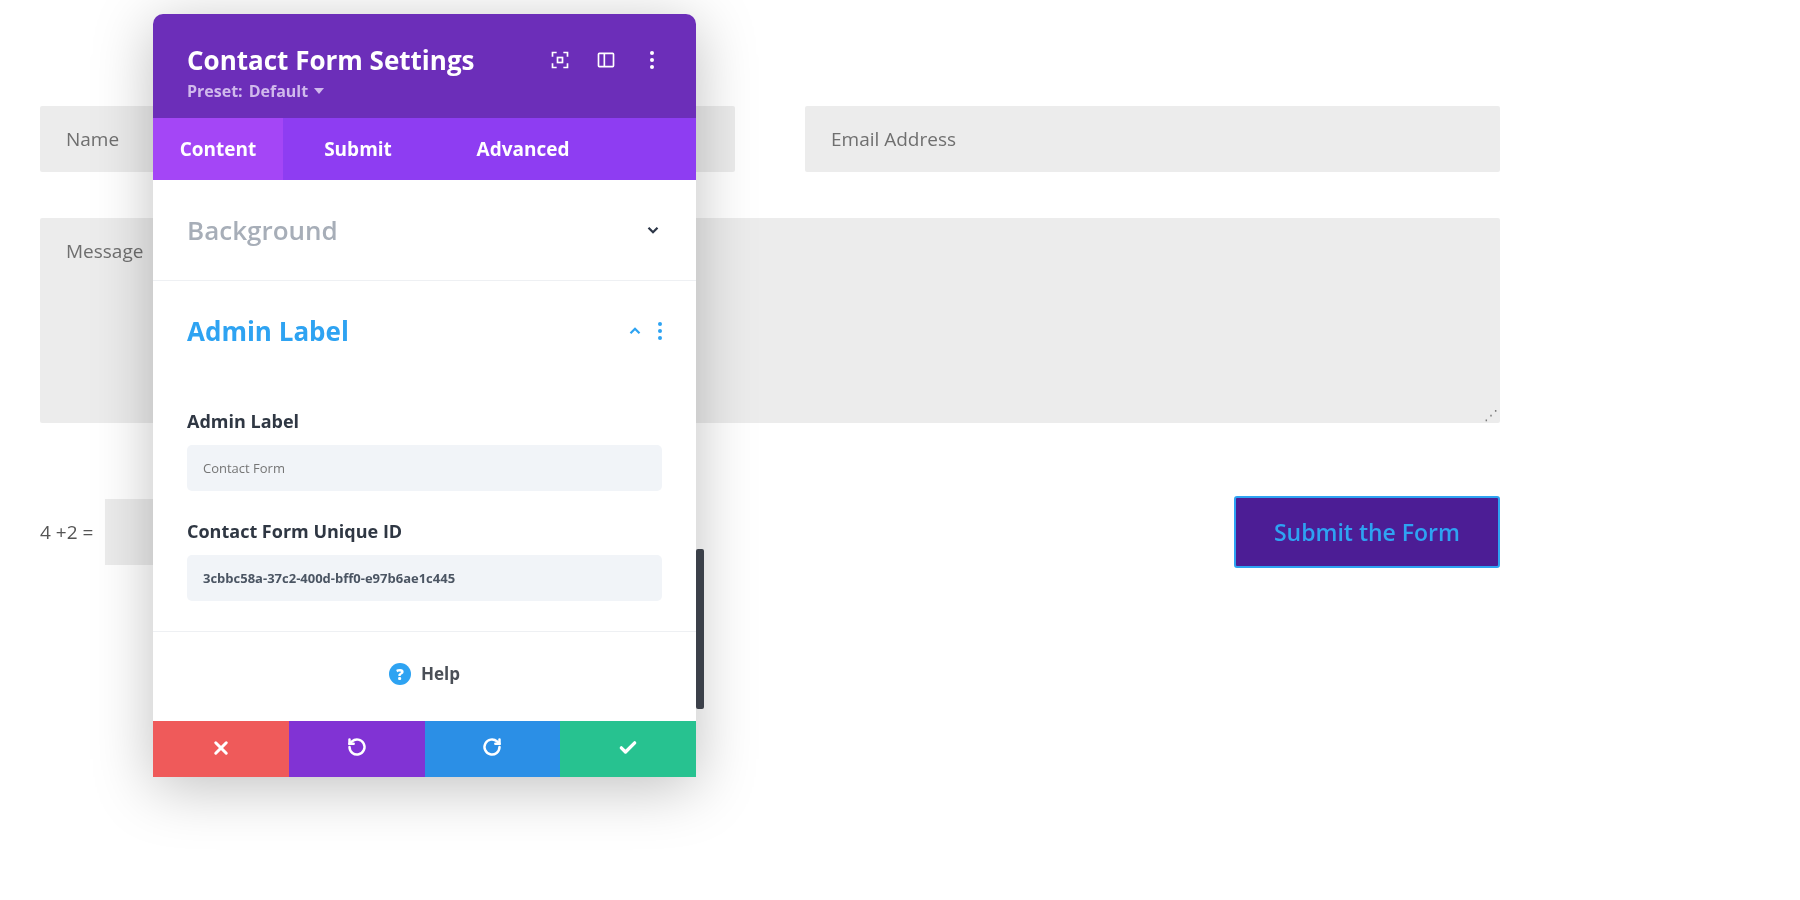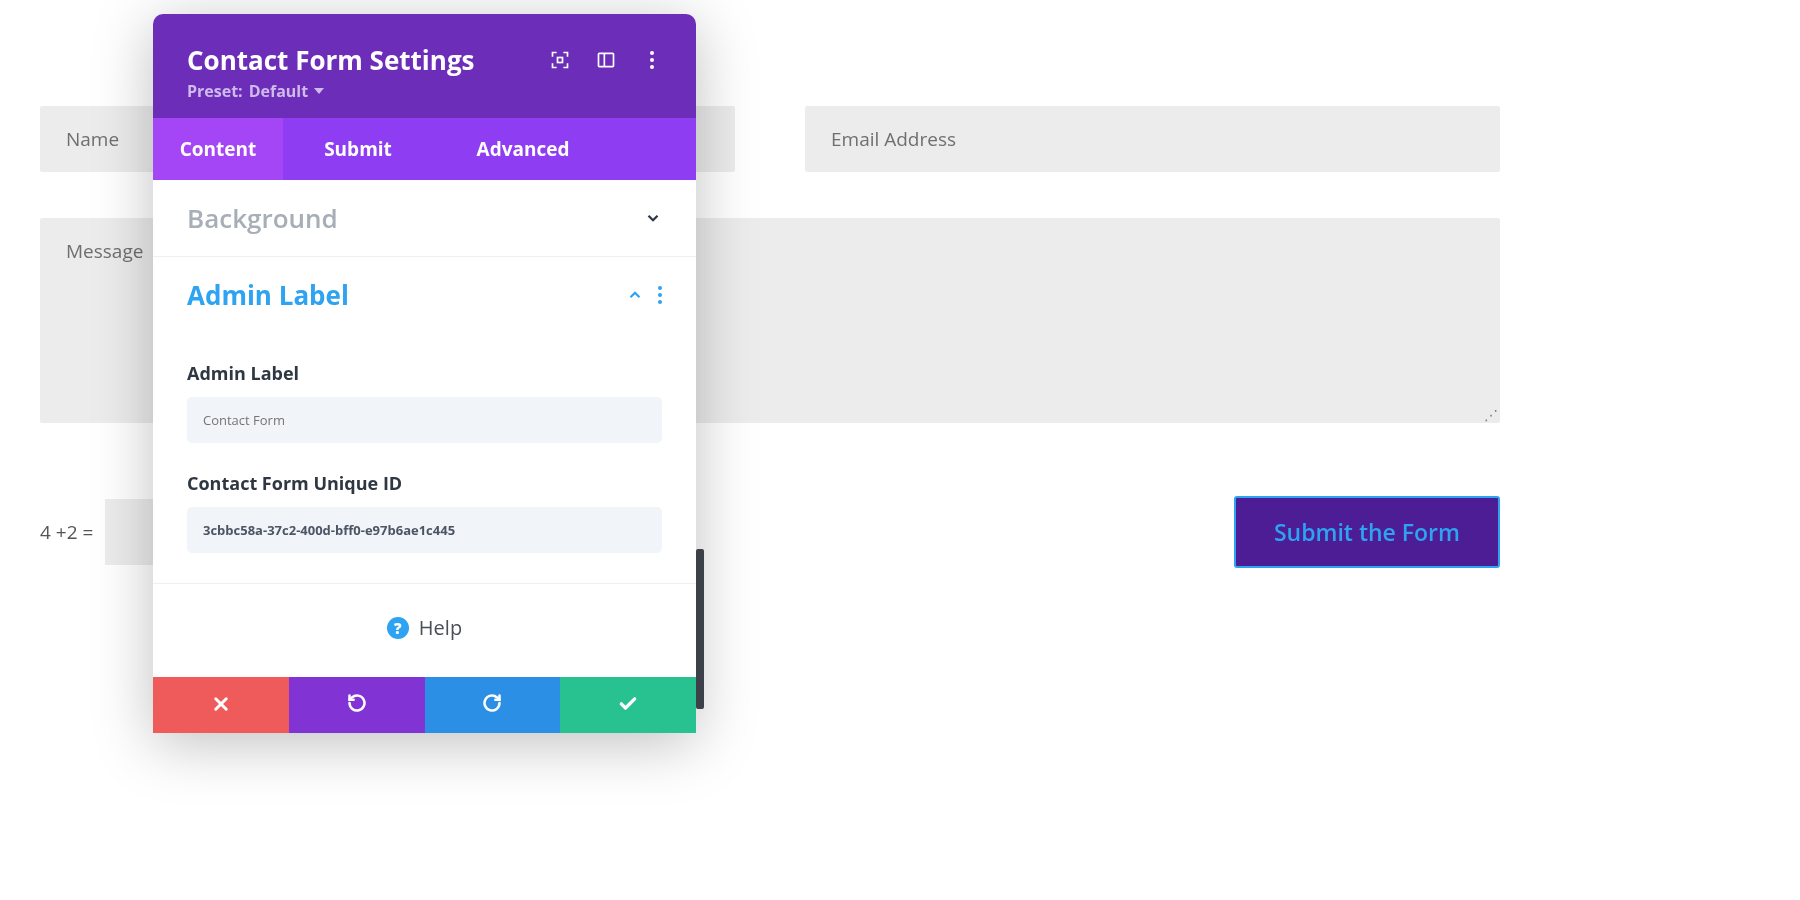--- a/index.html
+++ b/index.html
@@ -34,37 +34,37 @@
   .caret-down { width: 0; height: 0; border-left: 5px solid transparent; border-right: 5px solid transparent; border-top: 6px solid #d0b9ec; display: inline-block; }
 
   .tabs { display: flex; background: #8e3df2; }
   .tab { flex: 0 0 auto; padding: 18px 0; font-size: 19px; font-weight: 700; color: #fff; text-align: center; cursor: pointer; }
   .tab:nth-child(1){ width:130px; }
   .tab:nth-child(2){ width:150px; }
   .tab:nth-child(3){ width:180px; }
   .tab.active { background: #a446f6; }
 
   .panel-body { background: #fff; }
-  .section-row { display: flex; align-items: center; justify-content: space-between; padding: 20px 34px; border-bottom: 1px solid #eef0f3; cursor: pointer; }
+  .section-row { display: flex; align-items: center; justify-content: space-between; padding: 32px 34px; border-bottom: 1px solid #eef0f3; cursor: pointer; }
   .section-title-muted { font-size: 26px; font-weight: 600; color: #a7aeb8; }
   .section-title-active { font-size: 26px; font-weight: 700; color: #2ea3f2; }
   .section-icons { display: flex; align-items: center; gap: 14px; }
 
   .chevron { width: 18px; height: 18px; display: inline-block; }
   .chevron svg { width: 18px; height: 18px; }
 
   .section-content { padding: 10px 34px 30px; border-bottom: 1px solid #eef0f3; }
   .field-label { font-size: 18px; font-weight: 700; color: #2f3743; margin: 18px 0 12px; }
   .field-input { width: 100%; background: #f1f4f8; border: none; border-radius: 5px; padding: 14px 16px; font-size: 13px; color: #4b5563; outline: none; }
   .field-input.placeholder { color: #9aa3ae; }
   .field-input.value { font-weight: 700; color: #4b5563; }
 
   .help-row { display: flex; align-items: center; justify-content: center; gap: 10px; padding: 30px 0 36px; cursor: pointer; }
   .help-circle { width: 22px; height: 22px; border-radius: 50%; background: #2ea3f2; color: #fff; font-size: 15px; font-weight: 800; display: flex; align-items: center; justify-content: center; }
-  .help-text { font-size: 20px; font-weight: 400; color: #4a4f57; }
+  .help-text { font-size: 17px; font-weight: 700; color: #4a4f57; }
 
   .panel-actions { display: flex; width: 100%; }
   .action-btn { flex: 1; height: 56px; display: flex; align-items: center; justify-content: center; color: #fff; font-size: 20px; cursor: pointer; }
   .btn-cancel { background: #ef5a5a; }
   .btn-undo   { background: #8133d4; }
   .btn-redo   { background: #2b8fe6; }
   .btn-save   { background: #27c290; }
 
   .vdots { display: flex; flex-direction: column; gap: 3px; }
   .vdots i { width: 4px; height: 4px; border-radius: 50%; background: #fff; display: block; }

